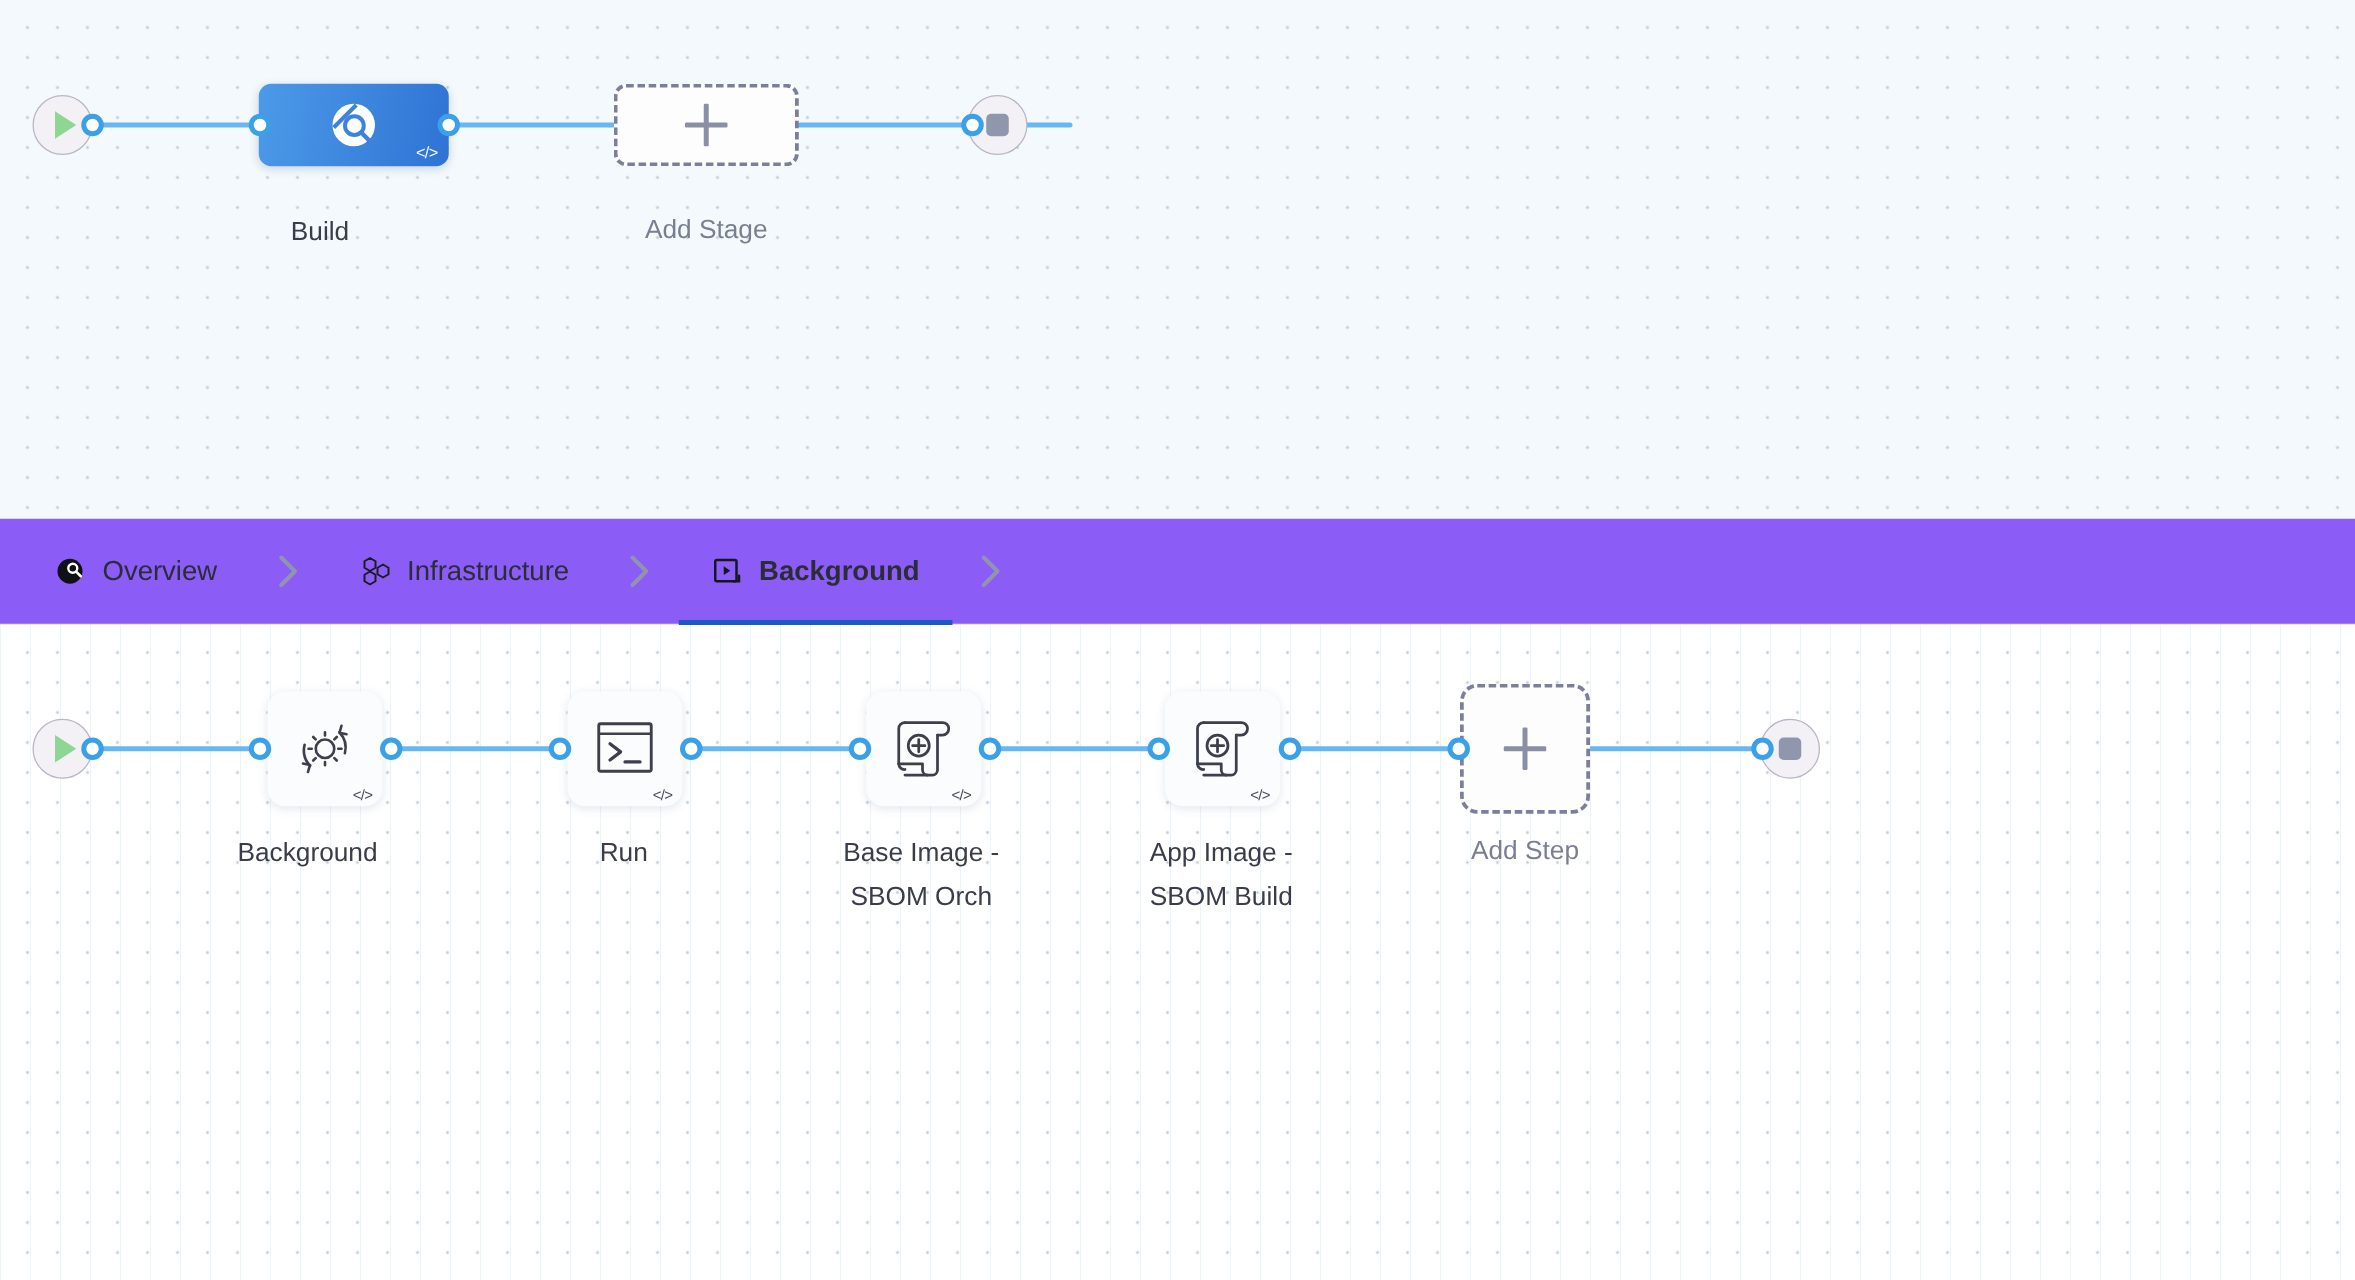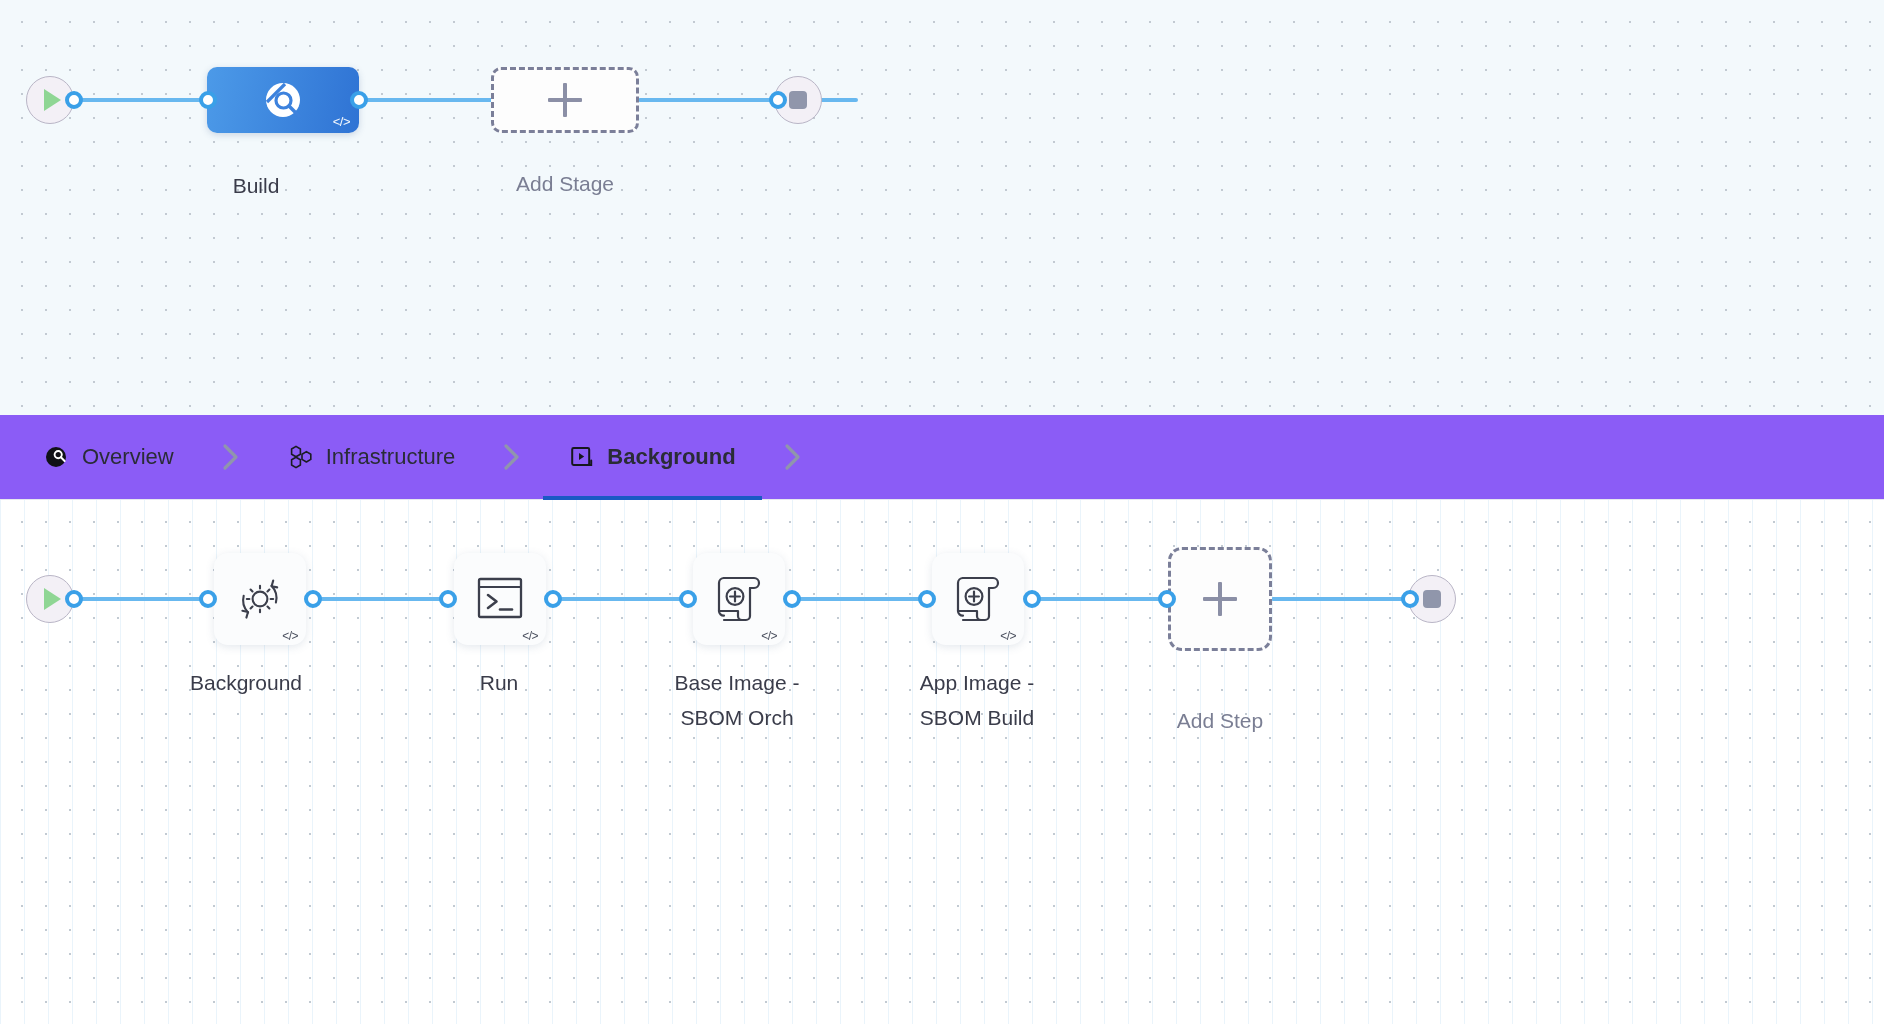--- a/index.html
+++ b/index.html
@@ -366,14 +366,14 @@
   <div class="terminal" style="left:1432px; top:99px;">
     <span class="stop-glyph"></span>
   </div>
 
   <div class="caption" style="left:246px; top:165px; width:220px;">Background</div>
   <div class="caption" style="left:499px; top:165px; width:200px;">Run</div>
   <div class="caption" style="left:737px; top:165px; width:230px;">Base Image -
 SBOM Orch</div>
   <div class="caption" style="left:977px; top:165px; width:230px;">App Image -
 SBOM Build</div>
-  <div class="caption muted" style="left:1220px; top:163px; width:230px;margin-top:40px;">Add Step</div>
+  <div class="caption muted" style="left:1220px; top:163px; width:230px;">Add Step</div>
 </div>
 
 </body></html>

